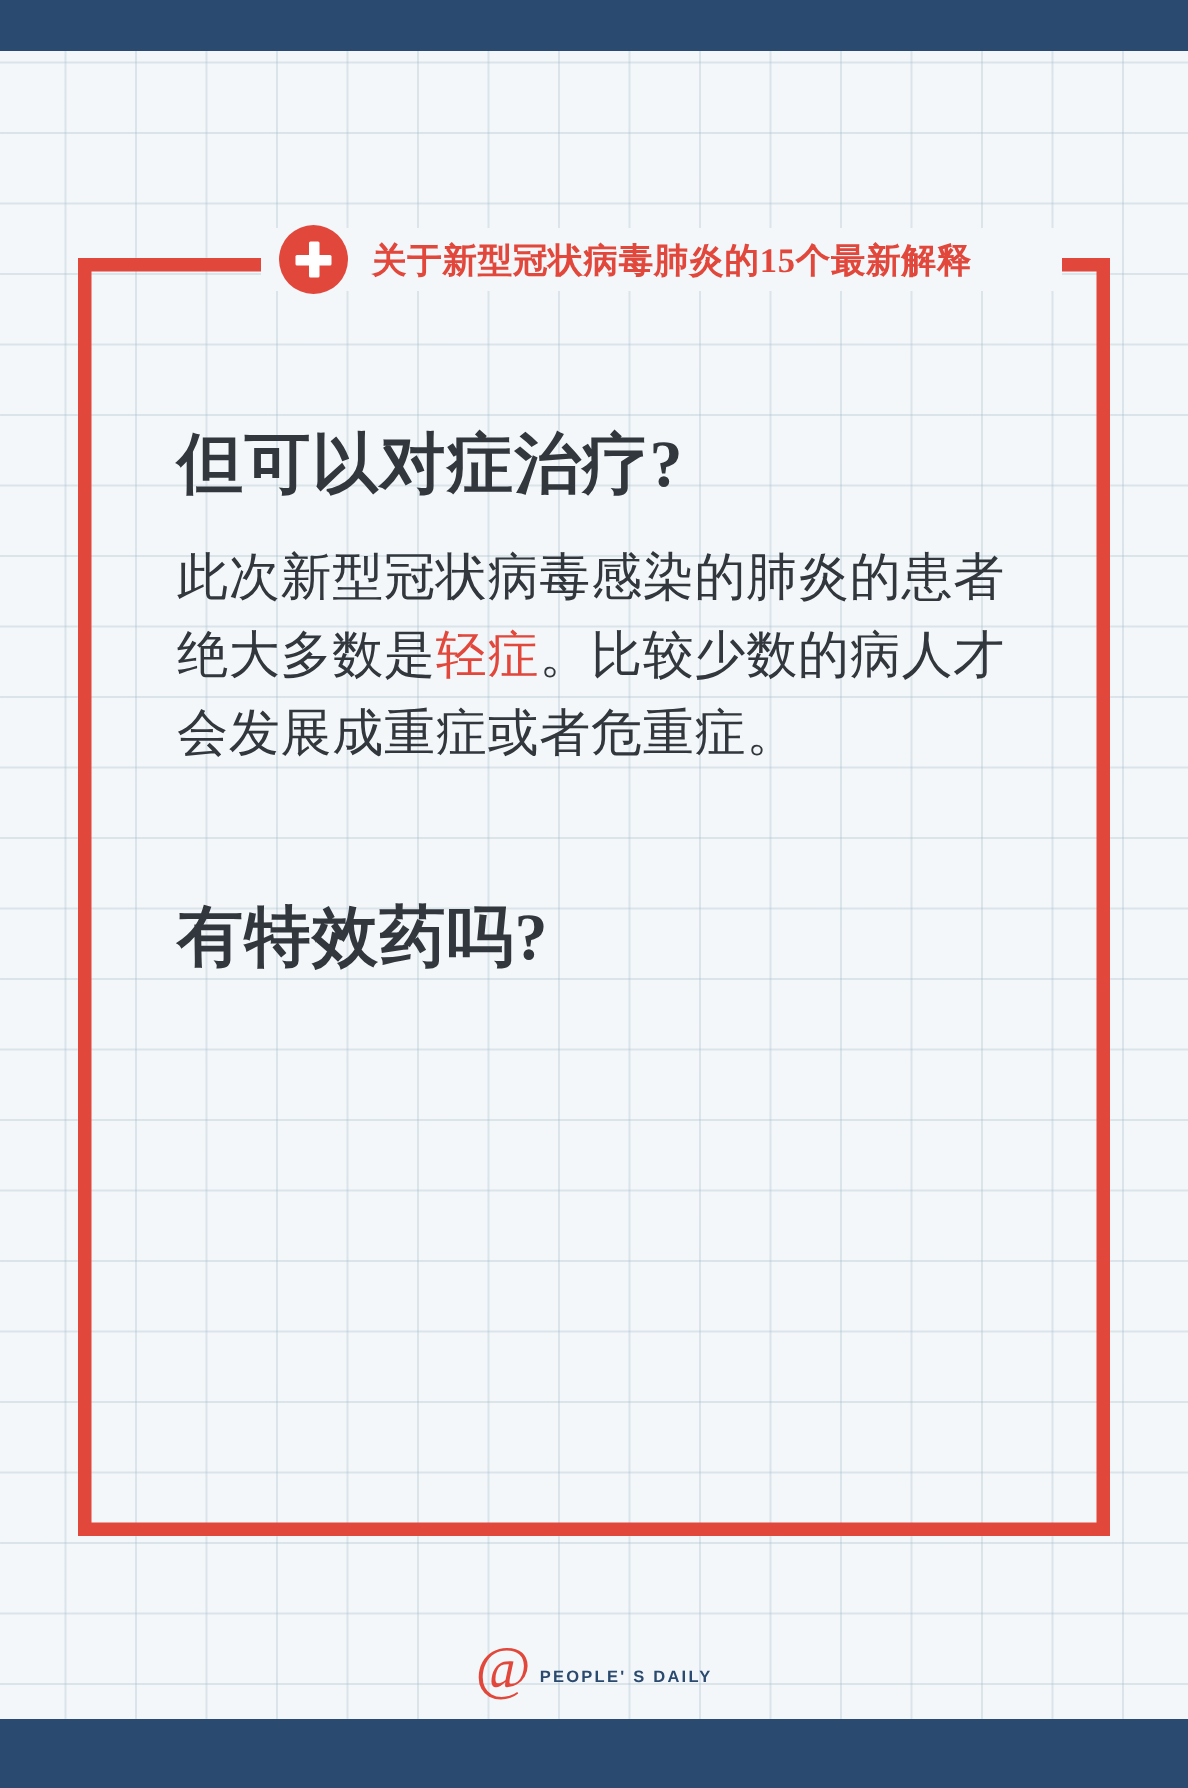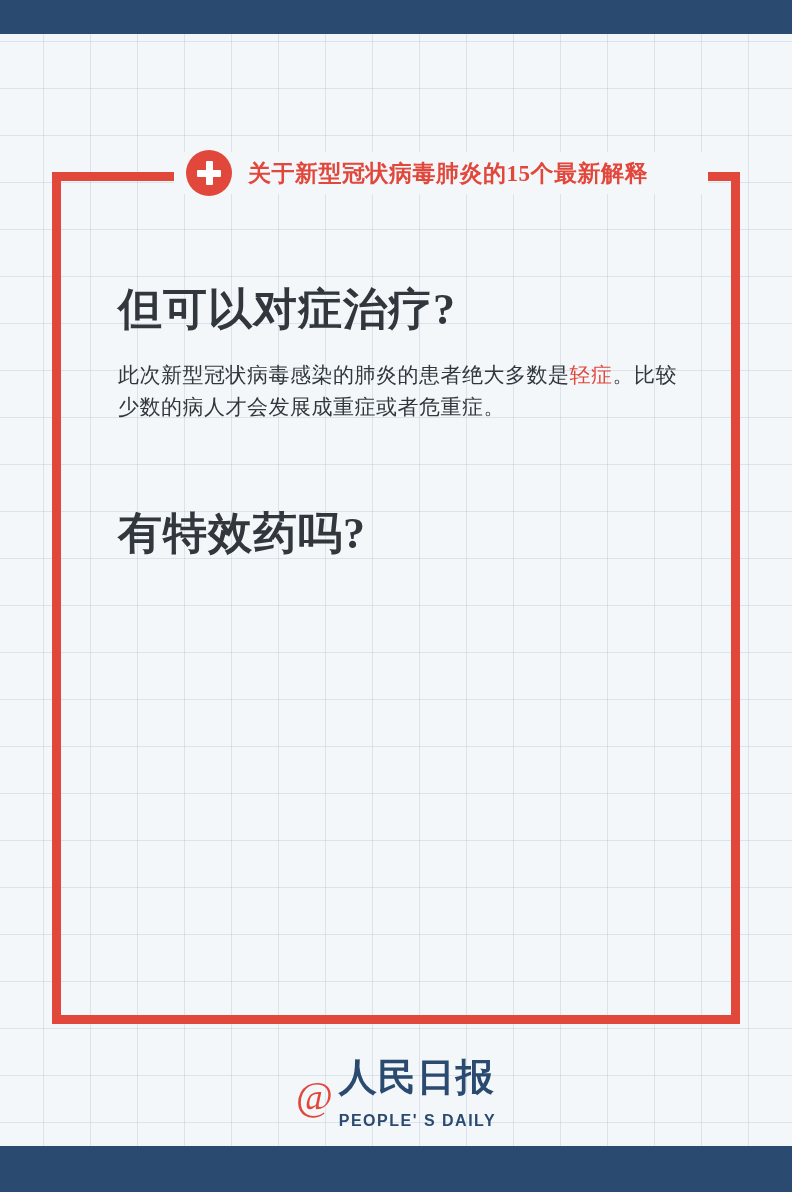--- a/index.html
+++ b/index.html
@@ -131,21 +131,21 @@
     font-size: 44px;
     font-weight: bold;
     color: #31373d;
     letter-spacing: 1px;
     margin: 0 0 26px 0;
     line-height: 1.1;
   }
 
   .q-body {
     font-family: "Liberation Serif", "DejaVu Serif", serif;
-    font-size: 21px;
+    font-size: 34px;
     color: #31373d;
     line-height: 1.52;
     letter-spacing: 0.5px;
     margin: 0;
   }
 
   .hl {
     color: #e2473c;
   }
 
@@ -183,21 +183,21 @@
   }
   .logo-cn {
     font-family: "Liberation Serif", "DejaVu Serif", serif;
     font-size: 38px;
     font-weight: bold;
     color: #2b4a6f;
     line-height: 1;
     letter-spacing: 1px;
   }
   .logo-en {
-    font-size: 16px;
+    font-size: 11px;
     letter-spacing: 1.5px;
     color: #2b4a6f;
     margin-top: 16px;
     font-weight: bold;
   }
 </style>
 </head>
 <body>
 
 <div class="poster">
@@ -222,18 +222,17 @@
     <div class="block block-2">
       <h2 class="q-title">有特效药吗?</h2>
     </div>
 
   </div>
 
   <div class="footer-logo">
     <div class="logo-inner">
       <span class="at-mark">@</span>
       <span class="logo-text-wrap">
-        <span class="logo-cn">人民日报</span>
         <span class="logo-en">PEOPLE' S DAILY</span>
       </span>
     </div>
   </div>
 </div>
 
 </body></html>

